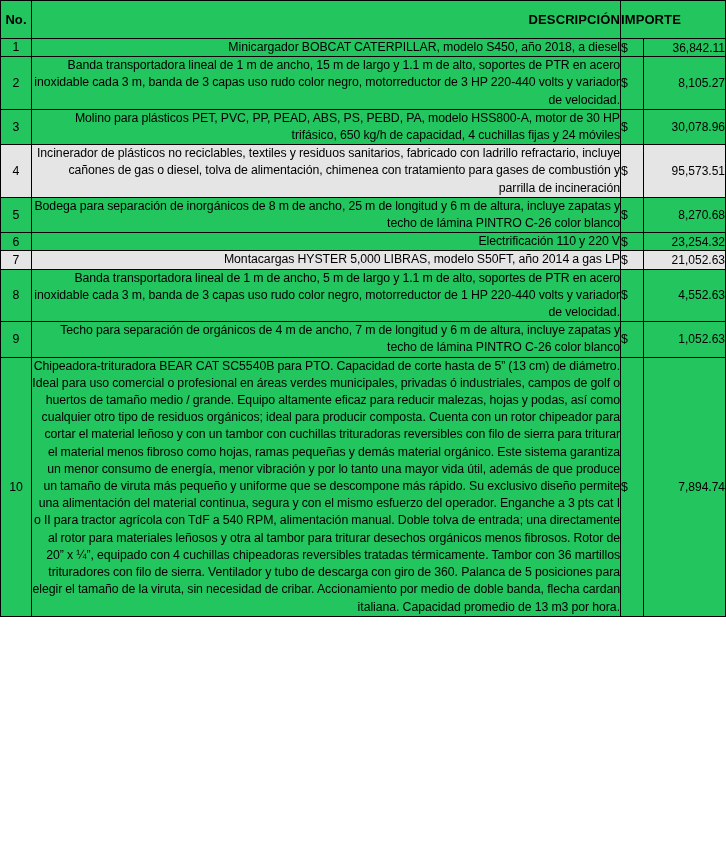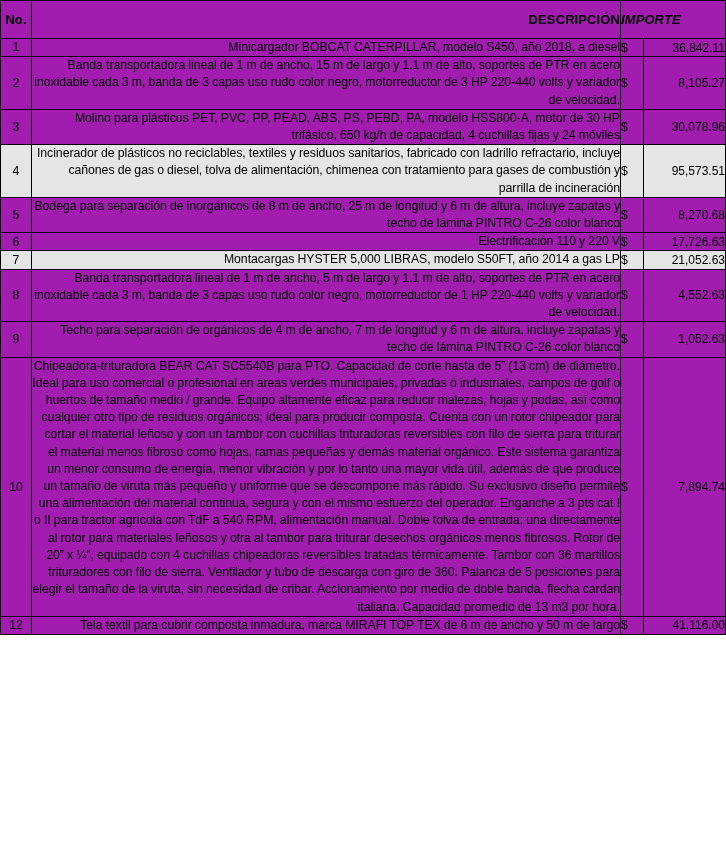--- a/index.html
+++ b/index.html
@@ -30,32 +30,32 @@
   }
   table.quote col.c-no    { width: 31px; }
   table.quote col.c-desc  { width: 589px; }
   table.quote col.c-cur   { width: 23px; }
   table.quote col.c-amt   { width: 82px; }
 
   table.quote th, table.quote td {
     border: 1px solid #000000;
     padding: 0;
     vertical-align: middle;
-    background: #a21caf;
+    background: #22c55e;
   }
   
   thead th {
     height: 37px;
     font-weight: bold;
     font-size: 13px;
     letter-spacing: 0.1px;
   }
   th.h-no   { text-align: center; padding: 0 2px; }
   th.h-desc { text-align: right;   padding: 0 0 0 5px; }
-  th.h-imp  { text-align: left;   padding: 0 0 0 5px; border-left: 1px solid #000; border-right: 1px solid #000; font-style: italic; }
+  th.h-imp  { text-align: left;   padding: 0 0 0 5px; border-left: 1px solid #000; border-right: 1px solid #000; }
 
   
   td.no {
     text-align: center;
     font-size: 12.3px;
     line-height: 1.0;
   }
   td.desc {
     text-align: right;
     padding: 1px 4px 1px 5px;
@@ -125,21 +125,21 @@
         <tr>
           <td class="no">5</td>
           <td class="desc">Bodega para separación de inorgánicos de 8 m de ancho, 25 m de longitud y 6 m de altura, incluye zapatas y techo de lámina PINTRO C-26 color blanco</td>
           <td class="cur">$</td>
           <td class="amt">8,270.68</td>
         </tr>
         <tr>
           <td class="no">6</td>
           <td class="desc">Electrificación 110 y 220 V</td>
           <td class="cur">$</td>
-          <td class="amt">17,726.63</td>
+          <td class="amt">23,254.32</td>
         </tr>
         <tr class="hl">
           <td class="no">7</td>
           <td class="desc">Montacargas HYSTER 5,000 LIBRAS, modelo S50FT, año 2014 a gas LP</td>
           <td class="cur">$</td>
           <td class="amt">21,052.63</td>
         </tr>
         <tr>
           <td class="no">8</td>
           <td class="desc">Banda transportadora lineal de 1 m de ancho, 5 m de largo y 1.1 m de alto, soportes de PTR en acero inoxidable cada 3 m, banda de 3 capas uso rudo color negro, motorreductor de 1 HP 220-440 volts y variador de velocidad.</td>
@@ -151,21 +151,15 @@
           <td class="desc">Techo para separación de orgánicos de 4 m de ancho, 7 m de longitud y 6 m de altura, incluye zapatas y techo de lámina PINTRO C-26 color blanco</td>
           <td class="cur">$</td>
           <td class="amt">1,052.63</td>
         </tr>
         <tr>
           <td class="no">10</td>
           <td class="desc">Chipeadora-trituradora BEAR CAT SC5540B para PTO. Capacidad de corte hasta de 5” (13 cm) de diámetro. Ideal para uso comercial o profesional en áreas verdes municipales, privadas ó industriales, campos de golf o huertos de tamaño medio / grande. Equipo altamente eficaz para reducir malezas, hojas y podas, así como cualquier otro tipo de residuos orgánicos; ideal para producir composta. Cuenta con un rotor chipeador para cortar el material leñoso y con un tambor con cuchillas trituradoras reversibles con filo de sierra para triturar el material menos fibroso como hojas, ramas pequeñas y demás material orgánico. Este sistema garantiza un menor consumo de energía, menor vibración y por lo tanto una mayor vida útil, además de que produce un tamaño de viruta más pequeño y uniforme que se descompone más rápido. Su exclusivo diseño permite una alimentación del material continua, segura y con el mismo esfuerzo del operador. Enganche a 3 pts cat I o II para tractor agrícola con TdF a 540 RPM, alimentación manual. Doble tolva de entrada; una directamente al rotor para materiales leñosos y otra al tambor para triturar desechos orgánicos menos fibrosos. Rotor de 20” x ¼”, equipado con 4 cuchillas chipeadoras reversibles tratadas térmicamente. Tambor con 36 martillos trituradores con filo de sierra. Ventilador y tubo de descarga con giro de 360. Palanca de 5 posiciones para elegir el tamaño de la viruta, sin necesidad de cribar. Accionamiento por medio de doble banda, flecha cardan italiana. Capacidad promedio de 13 m3 por hora.</td>
           <td class="cur">$</td>
           <td class="amt">7,894.74</td>
         </tr>
-        <tr>
-          <td class="no">12</td>
-          <td class="desc">Tela textil para cubrir composta inmadura, marca MIRAFI TOP TEX de 6 m de ancho y 50 m de largo</td>
-          <td class="cur">$</td>
-          <td class="amt">41,116.00</td>
-        </tr>
       </tbody>
   </table>
 </div>
 
 </body></html>

